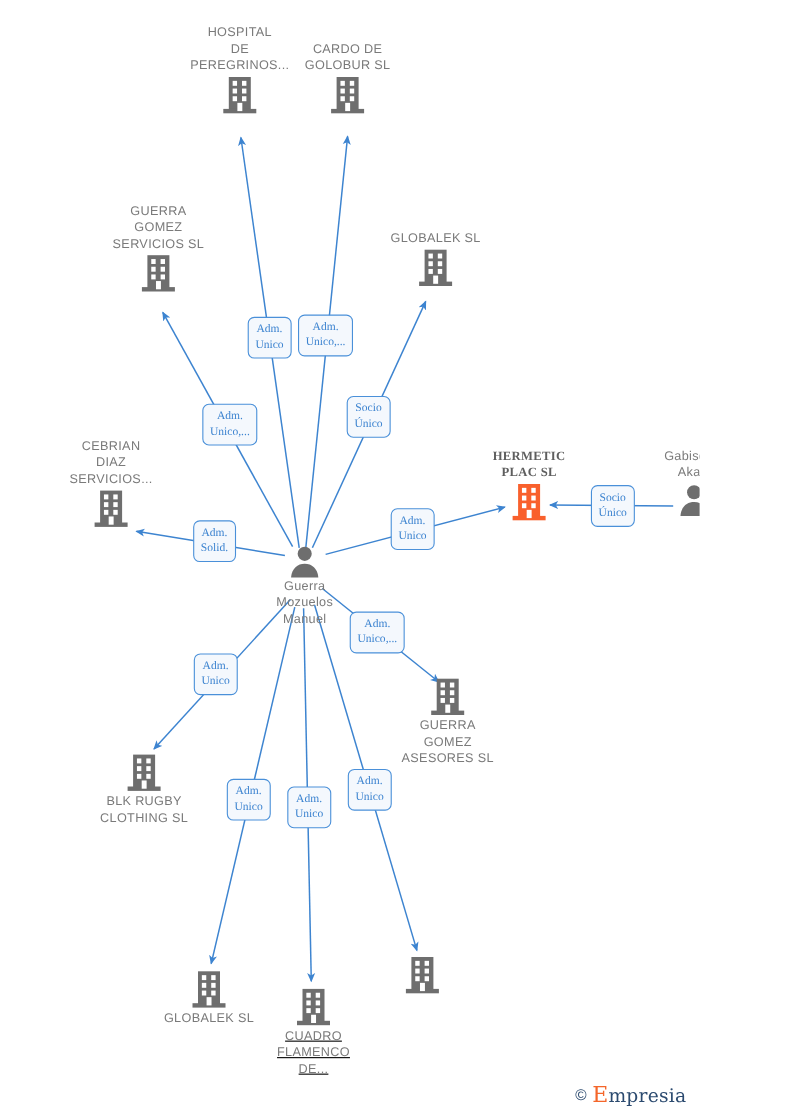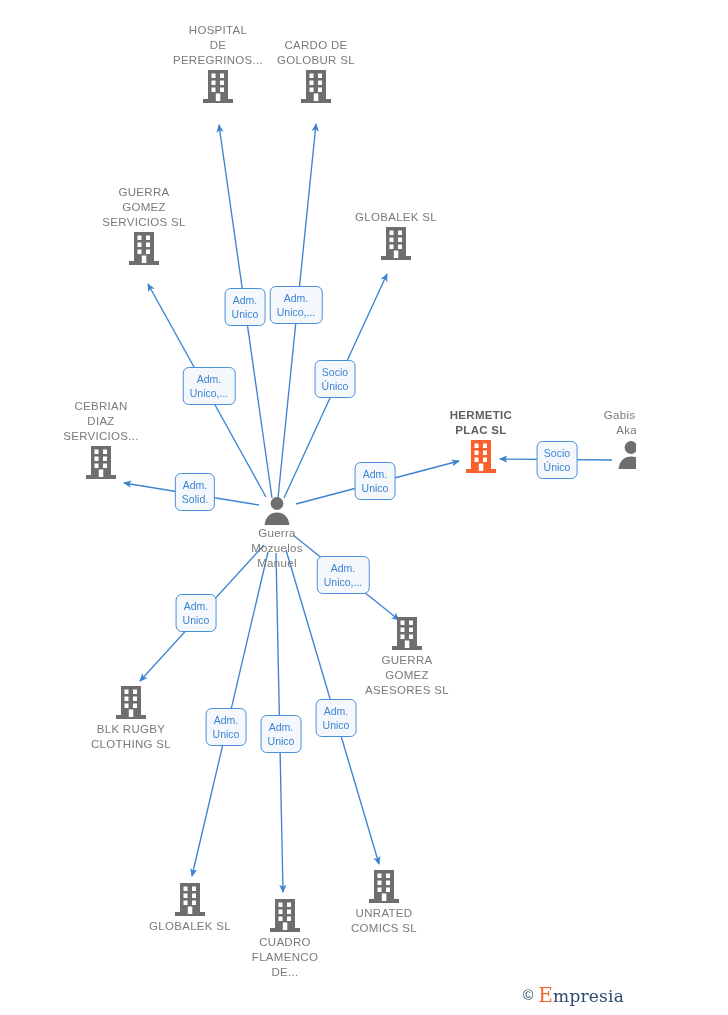--- a/index.html
+++ b/index.html
@@ -33,38 +33,40 @@
   .node .node-label {
     font-size: 11.5px;
     line-height: 15px;
     color: #7a7a7a;
     letter-spacing: 0.3px;
     white-space: pre-line;
   }
   .node.highlight .node-label {
     color: #5e5e5e;
     font-weight: bold;
+    font-family: Liberation Serif, serif;
   }
   .node .icon-wrap {
     display: block;
     line-height: 0;
   }
   .edge-label {
     position: absolute;
     transform: translate(-50%, -50%);
     background: #f4f8fd;
     border: 1.4px solid #4a90d9;
     border-radius: 6px;
     color: #3d84d0;
     font-size: 10.5px;
     line-height: 14px;
     text-align: center;
     padding: 4px 6px;
     white-space: pre-line;
     box-sizing: border-box;
+    font-family: Liberation Serif, serif;
   }
   .watermark {
     position: absolute;
     right: 12px;
     bottom: 8px;
     display: flex;
     align-items: center;
     gap: 5px;
   }
   .watermark .wm-c {
@@ -257,21 +259,21 @@
             <rect x="10.5" y="5.5" width="4" height="4.5" fill="#ffffff"></rect>
             <rect x="19" y="5.5" width="4" height="4.5" fill="#ffffff"></rect>
             <rect x="10.5" y="12.5" width="4" height="4.5" fill="#ffffff"></rect>
             <rect x="19" y="12.5" width="4" height="4.5" fill="#ffffff"></rect>
             <rect x="10.5" y="19.5" width="4" height="4.5" fill="#ffffff"></rect>
             <rect x="19" y="19.5" width="4" height="4.5" fill="#ffffff"></rect>
             <rect x="14.8" y="25.5" width="4.5" height="7.5" fill="#ffffff"></rect>
           </svg></span>
         <div class="node-label">GLOBALEK  SL</div>
       </div>
-      <div class="node" style="left: 285px; top: 897px;">
+      <div class="node" style="left: 285px; top: 897px; text-decoration: underline;">
         <span class="icon-wrap"><svg width="34" height="38" viewBox="0 0 34 38" xmlns="http://www.w3.org/2000/svg" aria-hidden="true">
             <rect x="7" y="2" width="20" height="31" fill="#6e6e6e"></rect>
             <rect x="2" y="31" width="30" height="4" fill="#6e6e6e"></rect>
             <rect x="10.5" y="5.5" width="4" height="4.5" fill="#ffffff"></rect>
             <rect x="19" y="5.5" width="4" height="4.5" fill="#ffffff"></rect>
             <rect x="10.5" y="12.5" width="4" height="4.5" fill="#ffffff"></rect>
             <rect x="19" y="12.5" width="4" height="4.5" fill="#ffffff"></rect>
             <rect x="10.5" y="19.5" width="4" height="4.5" fill="#ffffff"></rect>
             <rect x="19" y="19.5" width="4" height="4.5" fill="#ffffff"></rect>
             <rect x="14.8" y="25.5" width="4.5" height="7.5" fill="#ffffff"></rect>
@@ -285,22 +287,20 @@
             <rect x="7" y="2" width="20" height="31" fill="#6e6e6e"></rect>
             <rect x="2" y="31" width="30" height="4" fill="#6e6e6e"></rect>
             <rect x="10.5" y="5.5" width="4" height="4.5" fill="#ffffff"></rect>
             <rect x="19" y="5.5" width="4" height="4.5" fill="#ffffff"></rect>
             <rect x="10.5" y="12.5" width="4" height="4.5" fill="#ffffff"></rect>
             <rect x="19" y="12.5" width="4" height="4.5" fill="#ffffff"></rect>
             <rect x="10.5" y="19.5" width="4" height="4.5" fill="#ffffff"></rect>
             <rect x="19" y="19.5" width="4" height="4.5" fill="#ffffff"></rect>
             <rect x="14.8" y="25.5" width="4.5" height="7.5" fill="#ffffff"></rect>
           </svg></span>
-        <div class="node-label">UNRATED
-COMICS  SL</div>
       </div>
     </div>
   <div id="labels-layer">
       <div class="edge-label" style="left: 245px; top: 307px;">Adm.
 Unico</div>
       <div class="edge-label" style="left: 296px; top: 305px;">Adm.
 Unico,...</div>
       <div class="edge-label" style="left: 209px; top: 386px;">Adm.
 Unico,...</div>
       <div class="edge-label" style="left: 335px; top: 379px;">Socio

